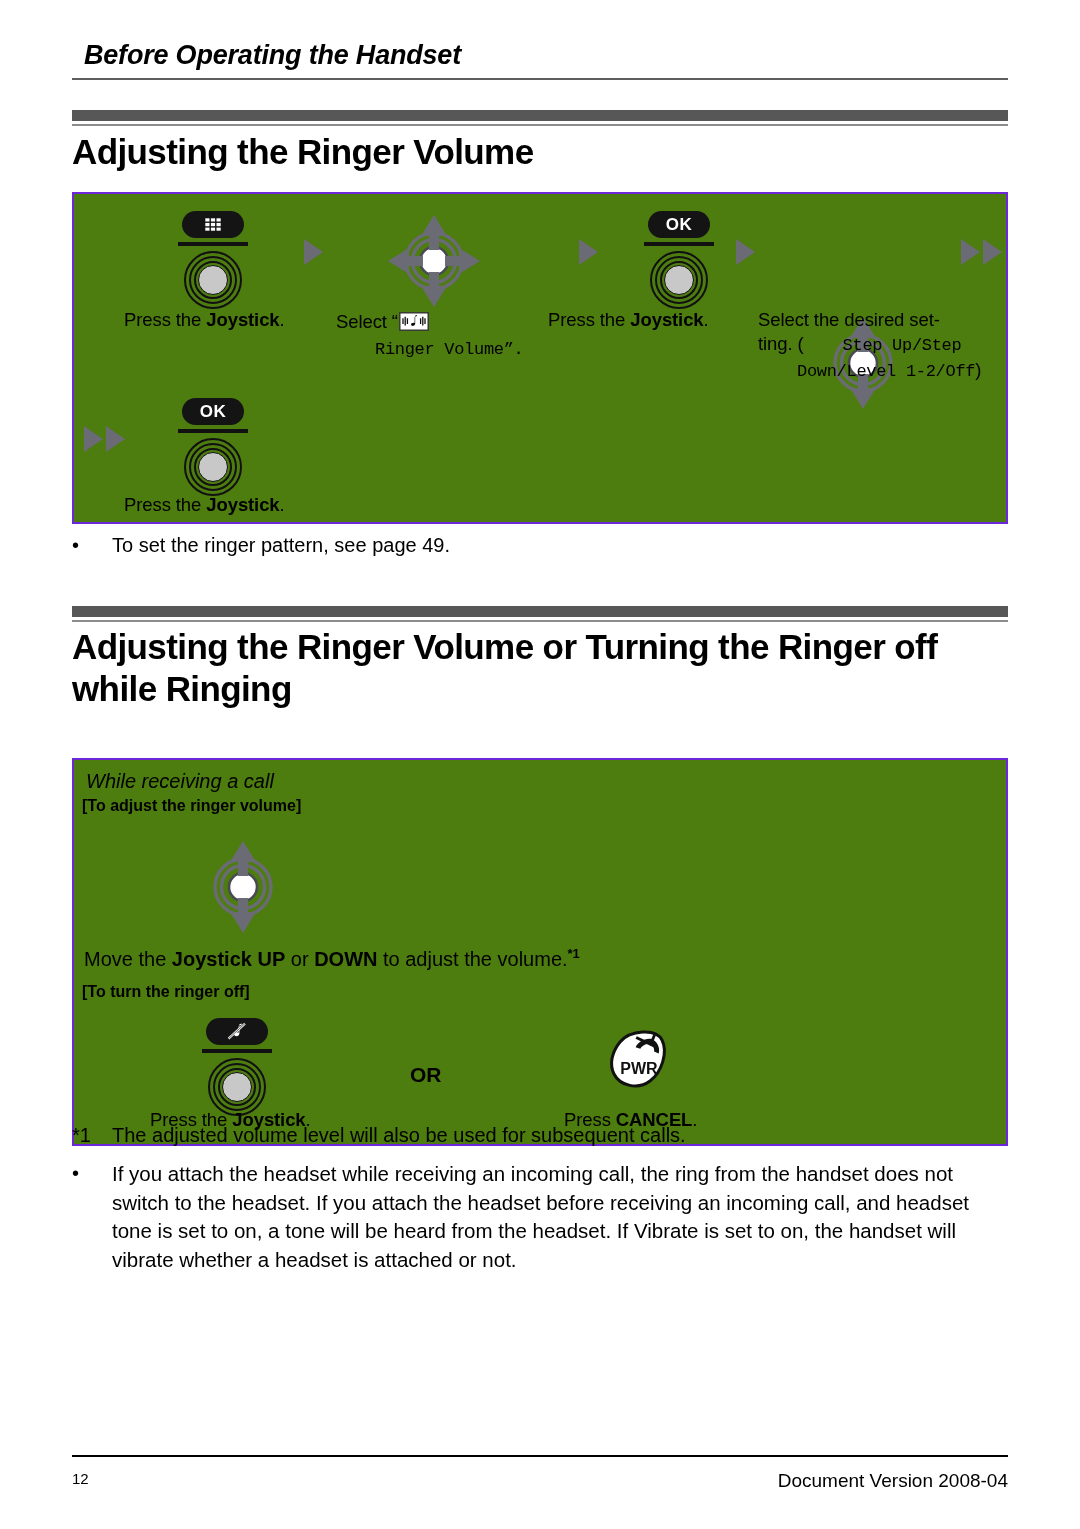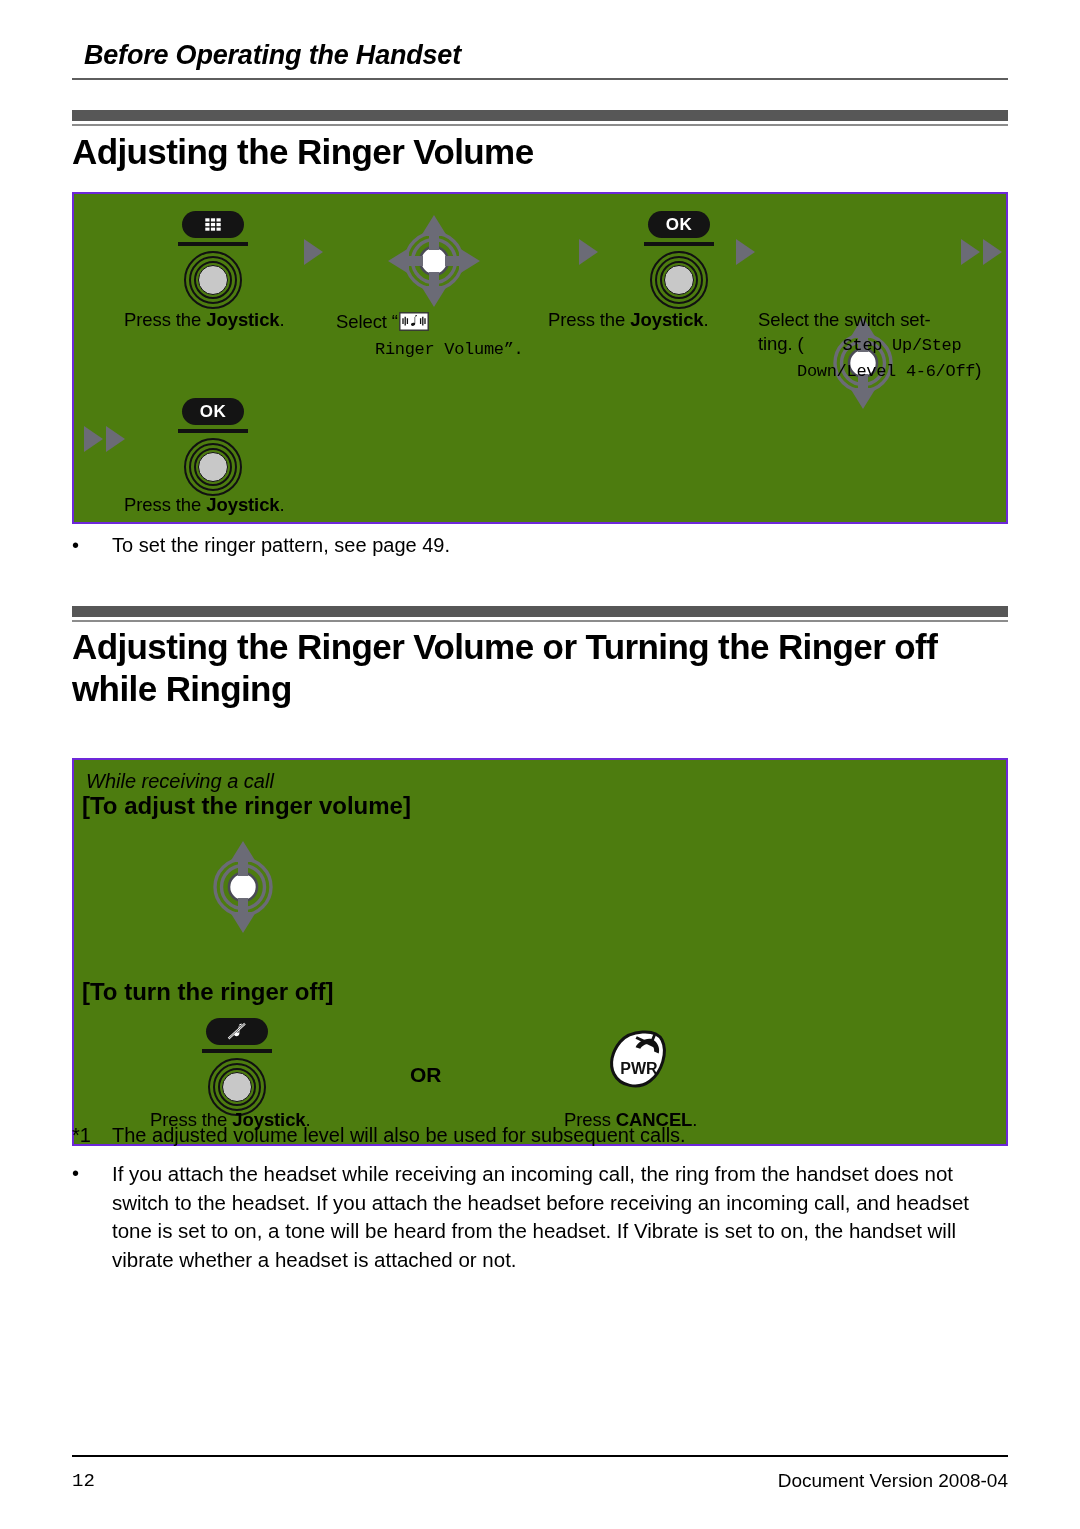--- a/index.html
+++ b/index.html
@@ -165,21 +165,21 @@
   .bullet-body { flex: 1; }
 
   
   .italic-line {
     font-style: italic;
     font-size: 20px;
     line-height: 26px;
   }
   .bold-line {
     font-weight: bold;
-    font-size: 24px;
+    font-size: 16px;
     line-height: 27px;
     text-align: center;
   }
   .para {
     font-size: 20px;
     line-height: 27px;
   }
   .sup {
     font-size: 13px;
     vertical-align: super;
@@ -189,22 +189,21 @@
   
   .footer-rule {
     position: absolute;
     left: 72px; top: 1455px;
     width: 936px;
     border-top: 2.5px solid #000;
   }
   .footer-left {
     position: absolute;
     left: 72px; top: 1470px;
-    font-size: 19px;
-    font-family: Liberation Mono, monospace;
+    font-size: 15px;
   }
   .footer-right {
     position: absolute;
     right: 72px; top: 1470px;
     font-size: 19px;
   }
 </style>
 </head>
 <body>
 
@@ -320,23 +319,23 @@
         </span>
       </div>
       <div class="mono" style="margin-top:2px;">Ringer Volume”.</div>
     </div>
 
     <div class="caption" style="left:474px; top:114px; width:215px;">
       <span>Press the <b>Joystick</b>.</span>
     </div>
 
     <div class="caption" style="left:684px; top:114px; width:225px;">
-      <div>Select the switch set-</div>
+      <div>Select the desired set-</div>
       <div style="margin-top:1px;"><span>ting. (</span><span class="mono">Step Up/Step</span></div>
-      <div style="margin-top:1px;"><span class="mono">Down/Level 4-6/Off</span><span>)</span></div>
+      <div style="margin-top:1px;"><span class="mono">Down/Level 1-2/Off</span><span>)</span></div>
     </div>
 
     <div class="step-icon-row" style="left:10px; top:232px;">
       <div class="tri-pair">
         <div class="tri"></div>
         <div class="tri"></div>
       </div>
     </div>
 
     <div class="step-icon-row softkey" style="left:104px; top:204px;">
@@ -383,20 +382,23 @@
           <circle cx="37" cy="49" r="21.5"></circle>
         </g>
         <circle cx="37" cy="49" r="14" fill="#fff" stroke="#4a4a55" stroke-width="2.6"></circle>
         <g fill="#6b6b76">
           <polygon points="37,3 50,24 42,24 42,38 32,38 32,24 24,24"></polygon>
           <polygon points="37,95 50,74 42,74 42,60 32,60 32,74 24,74"></polygon>
         </g>
       </svg>
     </div>
 
+    <div class="para" style="position:absolute; left:10px; top:180px; width:700px;">
+      Move the <b>Joystick UP</b> or <b>DOWN</b> to adjust the volume.<span class="sup">*1</span>
+    </div>
 
     <div class="bold-line" style="position:absolute; left:8px; top:218px;">[To turn the ringer off]</div>
 
     <div class="step-icon-row softkey" style="left:128px; top:258px;">
       <div class="badge">
         <svg width="24" height="19" viewBox="0 0 24 19" aria-hidden="true">
           <g fill="#ffffff">
             <path d="M14.4 2.2 L14.4 11.6 C14.4 13.3 12.9 14.2 11.4 14.2 C10.2 14.2 9.3 13.5 9.3 12.5 C9.3 11.3 10.6 10.4 12.2 10.4 C12.8 10.4 13.4 10.6 13.7 10.8 L13.7 3.9 L16.6 2.8 L16.6 1.4 Z"></path>
           </g>
           <line x1="3.5" y1="16.6" x2="20" y2="1.6" stroke="#ffffff" stroke-width="2.1"></line>

